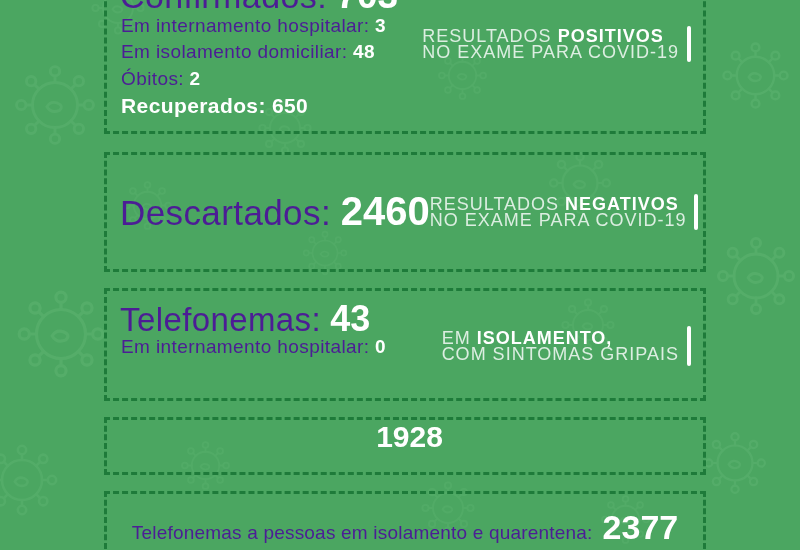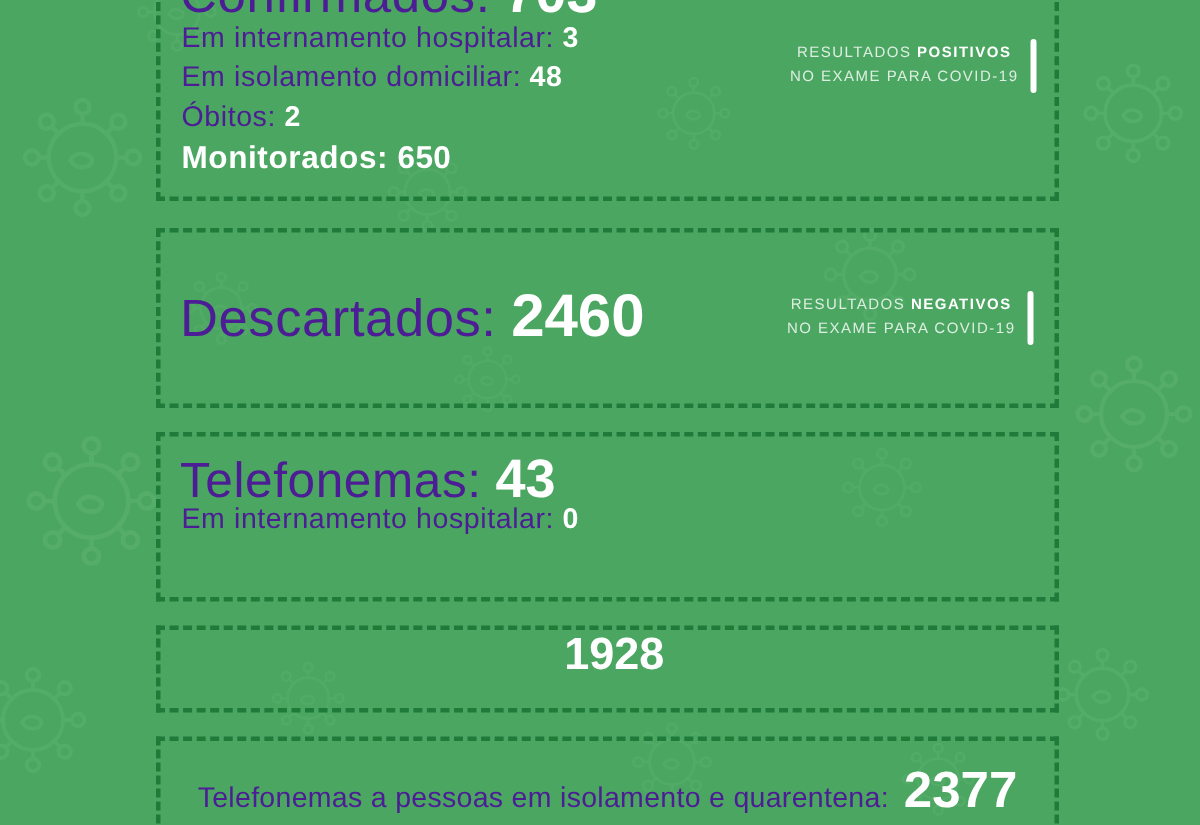--- a/index.html
+++ b/index.html
@@ -27,21 +27,21 @@
 
   .big-title { font-size:34px; line-height:40px; white-space:nowrap; }
   .big-title .t-value { font-size:37px; }
 
   .sub-line { position:absolute; left:14px; font-size:19px; line-height:24px; white-space:nowrap; color:#E3F2E7; letter-spacing:0.3px; }
   .sub-line .t-value { font-size:19px; }
   .sub-line.bold-line, .sub-line.bold-line .t-label { font-weight:bold; color:#FFFFFF; font-size:21px; }
   .sub-line.bold-line .t-value { font-size:21px; }
 
   .caption { position:absolute; right:12px; display:flex; align-items:center; }
-  .caption .cap-text { text-align:center; font-size:10px; line-height:16.5px; letter-spacing:1px; color:#DCEEE1; white-space:nowrap; }
+  .caption .cap-text { text-align:left; font-size:18px; line-height:16.5px; letter-spacing:1px; color:#DCEEE1; white-space:nowrap; }
   .caption .cap-text b { color:#FFFFFF; }
   .caption .cap-bar { width:4px; border-radius:2px; background:#FFFFFF; margin-left:8px; }
 
   
   .box-confirmed .big-title { position:absolute; left:13px; top:35px; }
   .c-line1 { top:73px; }
   .c-line2 { top:99px; }
   .c-line3 { top:126px; }
   .c-line4 { top:153px; }
   .box-confirmed .caption { top:85px; }
@@ -126,21 +126,21 @@
     </div>
     <div class="sub-line c-line2">
       <span class="t-label">Em isolamento domiciliar:</span>
       <span class="t-value">48</span>
     </div>
     <div class="sub-line c-line3">
       <span class="t-label">Óbitos:</span>
       <span class="t-value">2</span>
     </div>
     <div class="sub-line bold-line c-line4">
-      <span class="t-label">Monitorados:</span>
+      <span class="t-label">Recuperados:</span>
       <span class="t-value">650</span>
     </div>
     <div class="caption">
       <div class="cap-text">
         <span>RESULTADOS</span>
         <b>POSITIVOS</b><br>
         <span>NO EXAME PARA COVID-19</span>
       </div>
       <div class="cap-bar"></div>
     </div>
@@ -163,20 +163,28 @@
 
   <section class="box box-monitored">
     <div class="big-title">
       <span class="t-label">Telefonemas:</span>
       <span class="t-value">43</span>
     </div>
     <div class="sub-line m-line1">
       <span class="t-label">Em internamento hospitalar:</span>
       <span class="t-value">0</span>
     </div>
+    <div class="caption">
+      <div class="cap-text">
+        <span>EM</span>
+        <b>ISOLAMENTO,</b><br>
+        <span>COM SINTOMAS GRIPAIS</span>
+      </div>
+      <div class="cap-bar"></div>
+    </div>
   </section>
 
   <section class="box box-discharges">
     <span class="t-value">1928</span>
   </section>
 
   <section class="box box-calls">
     <span class="t-label">Telefonemas a pessoas em isolamento e quarentena:</span>
     <span class="t-value">2377</span>
   </section>

